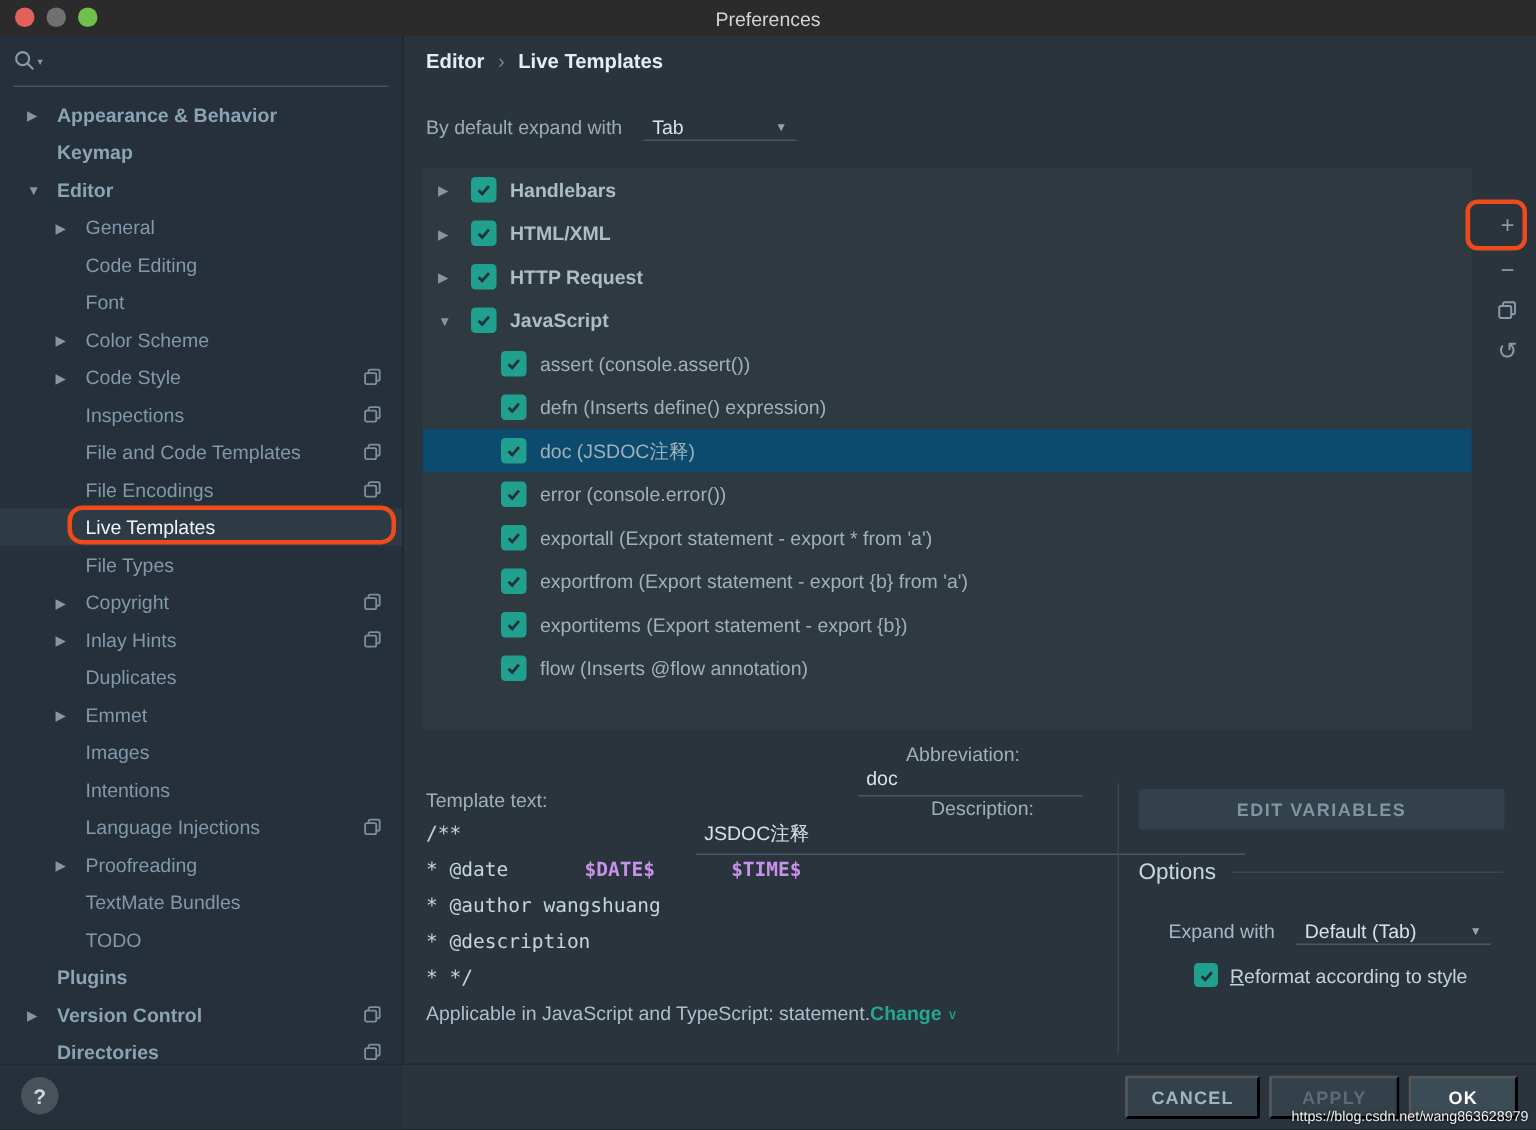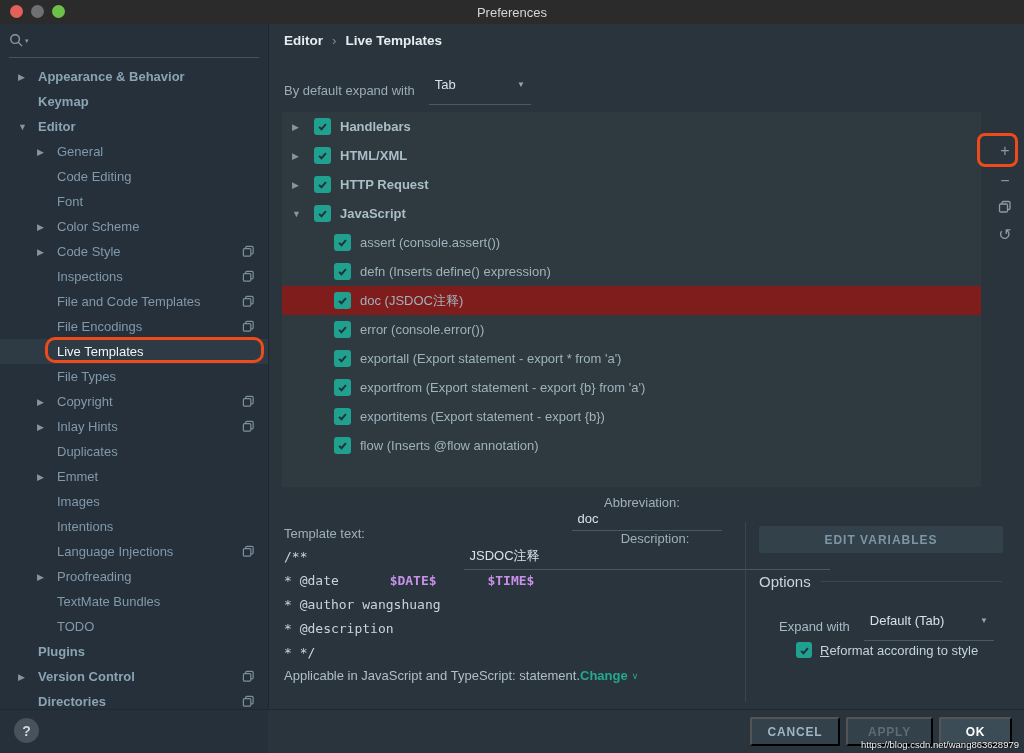--- a/index.html
+++ b/index.html
@@ -36,31 +36,31 @@
               border:3px solid #ee4b1d;border-radius:10px;box-sizing:border-box;
               pointer-events:none;z-index:3;}
   
   .main{position:absolute;left:268px;top:24px;right:0;bottom:0;}
   .breadcrumb{position:absolute;left:16px;top:9px;font-size:13.5px;color:#e6edf1;
               font-weight:bold;display:flex;gap:9px;align-items:center;}
   .breadcrumb .sep{color:#7d8b94;font-weight:normal;}
   .expand-default{position:absolute;left:16px;top:51px;display:flex;align-items:center;
                   font-size:13px;color:#9badb9;}
   .dd{display:flex;align-items:center;justify-content:space-between;
-      border-bottom:1px solid #4a5862;color:#d6e2e8;padding:2px 6px 12px 6px;}
+      border-bottom:1px solid #4a5862;color:#d6e2e8;padding:2px 6px 1px 6px;}
   .dd .arr{font-size:8px;color:#97a5ae;margin-left:10px}
   .expand-default .dd{width:90px;margin-left:14px;}
   
   .tlist{position:absolute;left:14px;top:88px;width:699px;height:375px;background:#2e3a3f;}
   .t-row{height:29px;display:flex;align-items:center;font-size:13px;color:#9fb2bc;}
   .t-row.ind0{padding-left:10px}
   .t-row.ind1{padding-left:52px}
   .t-row .tri{width:22px;font-size:9px;color:#8a949c;flex:0 0 22px;}
   .t-row.b .lbl{font-weight:bold;color:#abbec8}
-  .t-row.sel{background:#7f1d1d}
+  .t-row.sel{background:#0c4a6e}
   .cb{width:17px;height:17px;border-radius:3px;background:#20a190;flex:0 0 17px;
       margin-right:9px;display:flex;align-items:center;justify-content:center;}
   .cb svg{display:block}
   
   .ttool{position:absolute;left:714px;top:85px;width:46px;}
   .tico{position:absolute;left:14px;width:18px;height:18px;display:flex;align-items:center;
         justify-content:center;color:#8a9ba6;font-size:16px;}
   .annot-plus{position:absolute;left:-5px;top:24px;width:41px;height:34px;
               border:3px solid #ee4b1d;border-radius:8px;box-sizing:border-box;
               pointer-events:none;z-index:3;}

